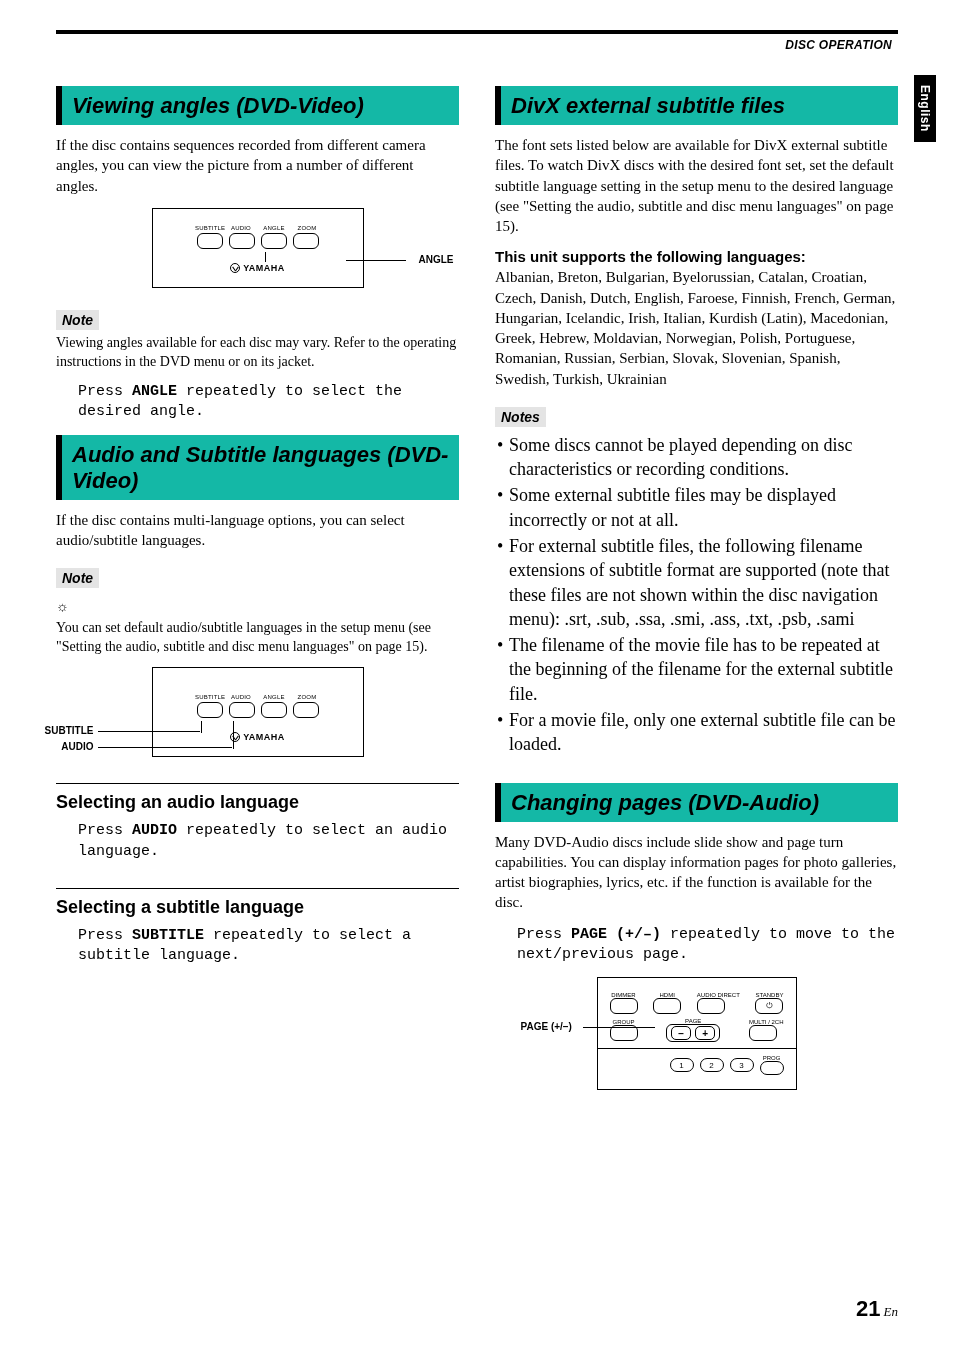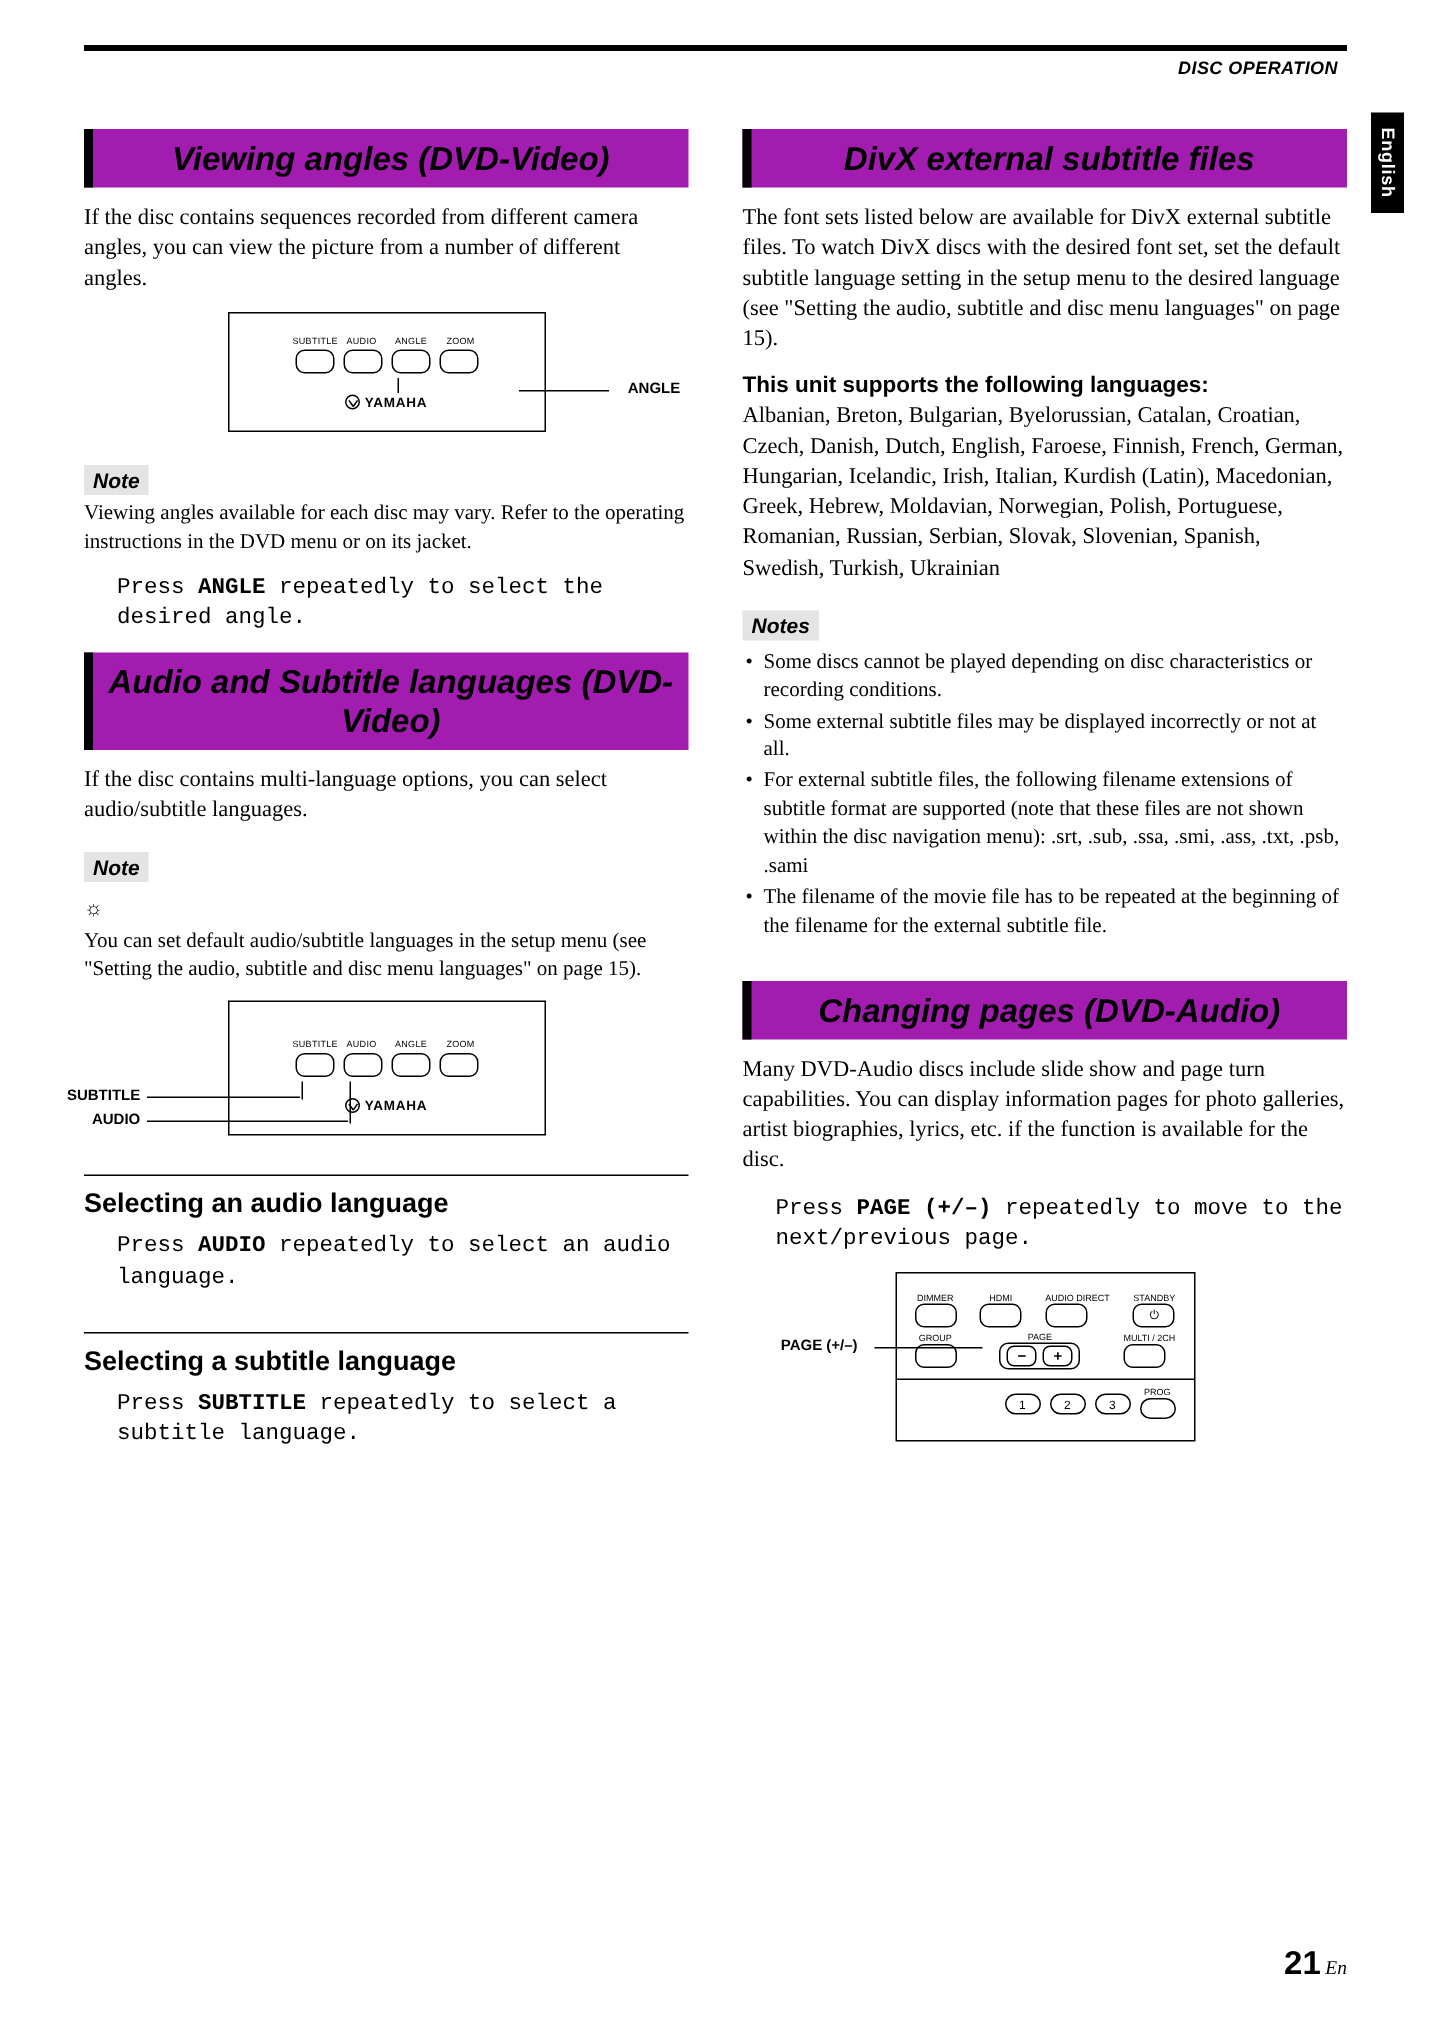--- a/index.html
+++ b/index.html
@@ -17,39 +17,38 @@
   .top-rule { height: 4px; background: #000; margin-bottom: 4px; }
   .header-stripe { display: flex; justify-content: flex-end; font: italic bold 12px Arial, sans-serif; letter-spacing: .3px; margin-bottom: 30px; padding-right: 6px; }
   .side-tab {
     position: absolute; right: 18px; top: 75px; background: #000; color: #fff;
     writing-mode: vertical-rl; text-orientation: mixed;
     font: bold 12px Arial, sans-serif; padding: 10px 4px; letter-spacing: .5px;
   }
   .cols { display: flex; gap: 36px; }
   .col { flex: 1 1 0; min-width: 0; }
   .section-bar {
-    background: #a21caf; border-left: 6px solid #000;
+    background: #14b8a6; border-left: 6px solid #000;
     padding: 7px 10px 6px 10px; margin: 4px 0 10px 0;
     font: bold italic 22px Arial, sans-serif;
-    text-align: center;
   }
   .para { margin: 8px 0 12px 0; }
   .note-lbl {
     display: inline-block; background: #e4e4e4;
     font: bold italic 14px Arial, sans-serif; padding: 2px 6px; margin: 6px 0 4px 0;
   }
   .note-txt { font-size: 14px; margin-bottom: 10px; }
   .instr { margin: 8px 0 12px 22px; font-family: Liberation Mono, monospace; }
   .instr .kw { font-weight: bold; }
   .tip-ico { font-size: 14px; margin: 6px 0 2px 0; }
   .sub-h {
     font: bold 18px Arial, sans-serif;
     border-top: 1px solid #000; padding-top: 8px; margin: 26px 0 6px 0;
   }
-  .notes-list { list-style: none; font-size: 14px; }
+  .notes-list { list-style: none; font-size: 18px; }
   .notes-list li { position: relative; padding-left: 14px; margin: 2px 0; }
   .notes-list li::before { content: "•"; position: absolute; left: 2px; }
   .lang-hdr { font: bold 15px Arial, sans-serif; margin: 8px 0 2px 0; }
   .footer { position: absolute; bottom: 26px; right: 56px; font-style: italic; }
   .footer .pg { font: bold 22px Arial, sans-serif; font-style: normal; }
   .footer .en { font-size: 13px; margin-left: 3px; text-align: center; }
 
   
   .diagram { display: flex; justify-content: center; margin: 10px 0 16px 0; }
   .remote-box {
@@ -175,20 +174,21 @@
     <div class="section-bar">DivX external subtitle files</div>
     <p class="para">The font sets listed below are available for DivX external subtitle files. To watch DivX discs with the desired font set, set the default subtitle language setting in the setup menu to the desired language (see "Setting the audio, subtitle and disc menu languages" on page 15).</p>
     <div class="lang-hdr">This unit supports the following languages:</div>
     <p class="para" style="margin-top:2px;">Albanian, Breton, Bulgarian, Byelorussian, Catalan, Croatian, Czech, Danish, Dutch, English, Faroese, Finnish, French, German, Hungarian, Icelandic, Irish, Italian, Kurdish (Latin), Macedonian, Greek, Hebrew, Moldavian, Norwegian, Polish, Portuguese, Romanian, Russian, Serbian, Slovak, Slovenian, Spanish, Swedish, Turkish, Ukrainian</p>
     <div class="note-lbl">Notes</div>
     <ul class="notes-list">
       <li>Some discs cannot be played depending on disc characteristics or recording conditions.</li>
       <li>Some external subtitle files may be displayed incorrectly or not at all.</li>
       <li>For external subtitle files, the following filename extensions of subtitle format are supported (note that these files are not shown within the disc navigation menu): .srt, .sub, .ssa, .smi, .ass, .txt, .psb, .sami</li>
       <li>The filename of the movie file has to be repeated at the beginning of the filename for the external subtitle file.</li>
+      <li>For a movie file, only one external subtitle file can be loaded.</li>
     </ul>
 
     <div class="section-bar" style="margin-top:26px;">Changing pages (DVD-Audio)</div>
     <p class="para">Many DVD-Audio discs include slide show and page turn capabilities. You can display information pages for photo galleries, artist biographies, lyrics, etc. if the function is available for the disc.</p>
     <p class="instr">
       <span>Press </span><span class="kw">PAGE (+/–)</span><span> repeatedly to move to the next/previous page.</span>
     </p>
 
     <div class="diagram">
       <div style="position:relative;">

